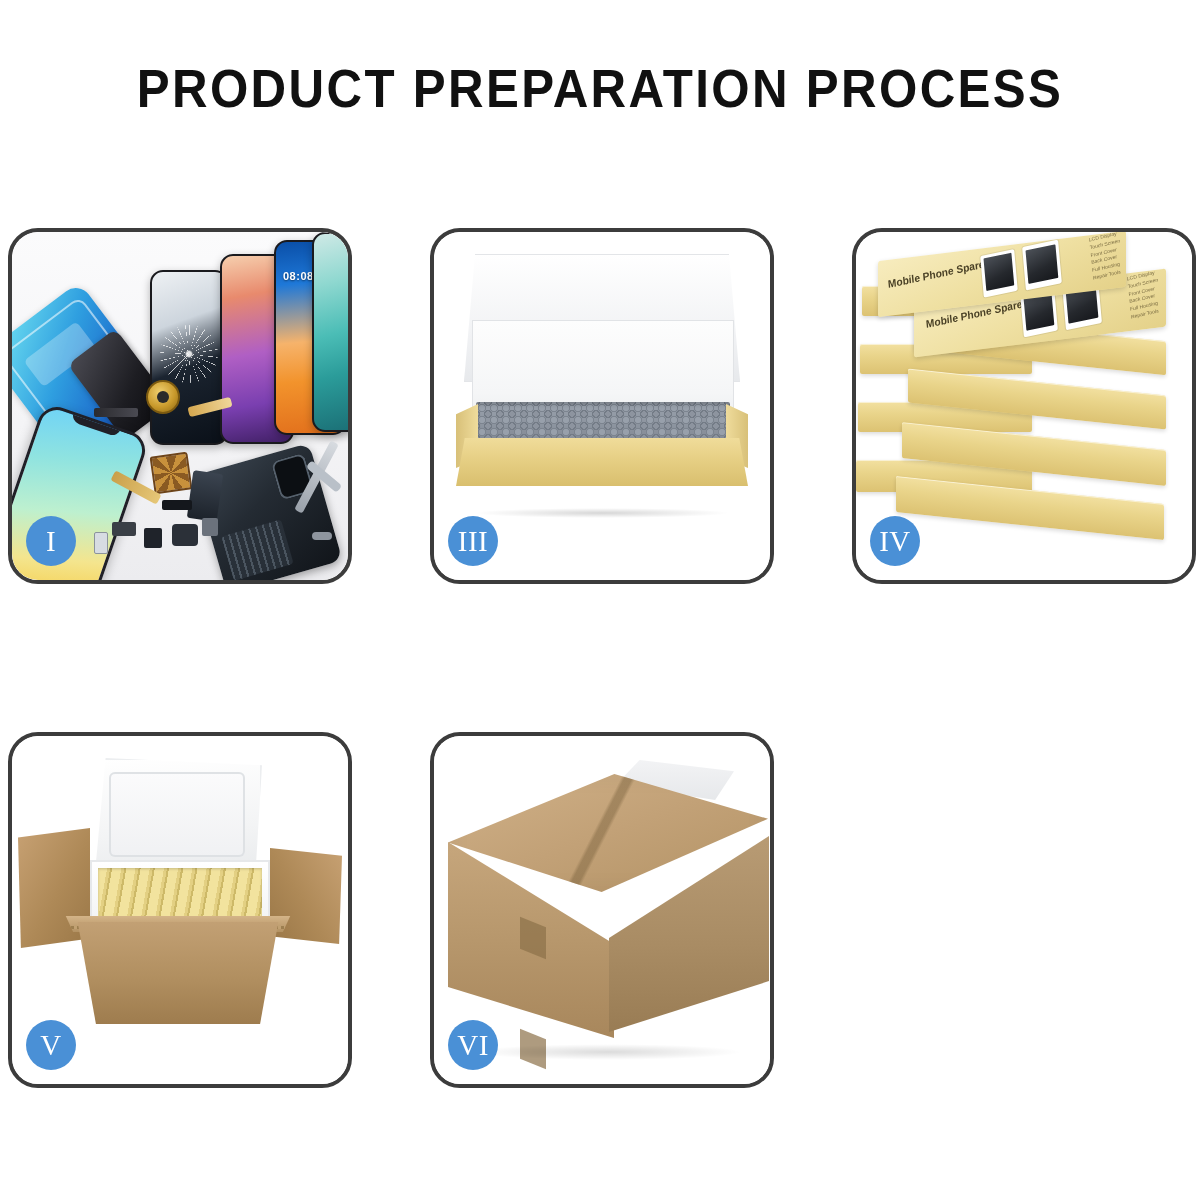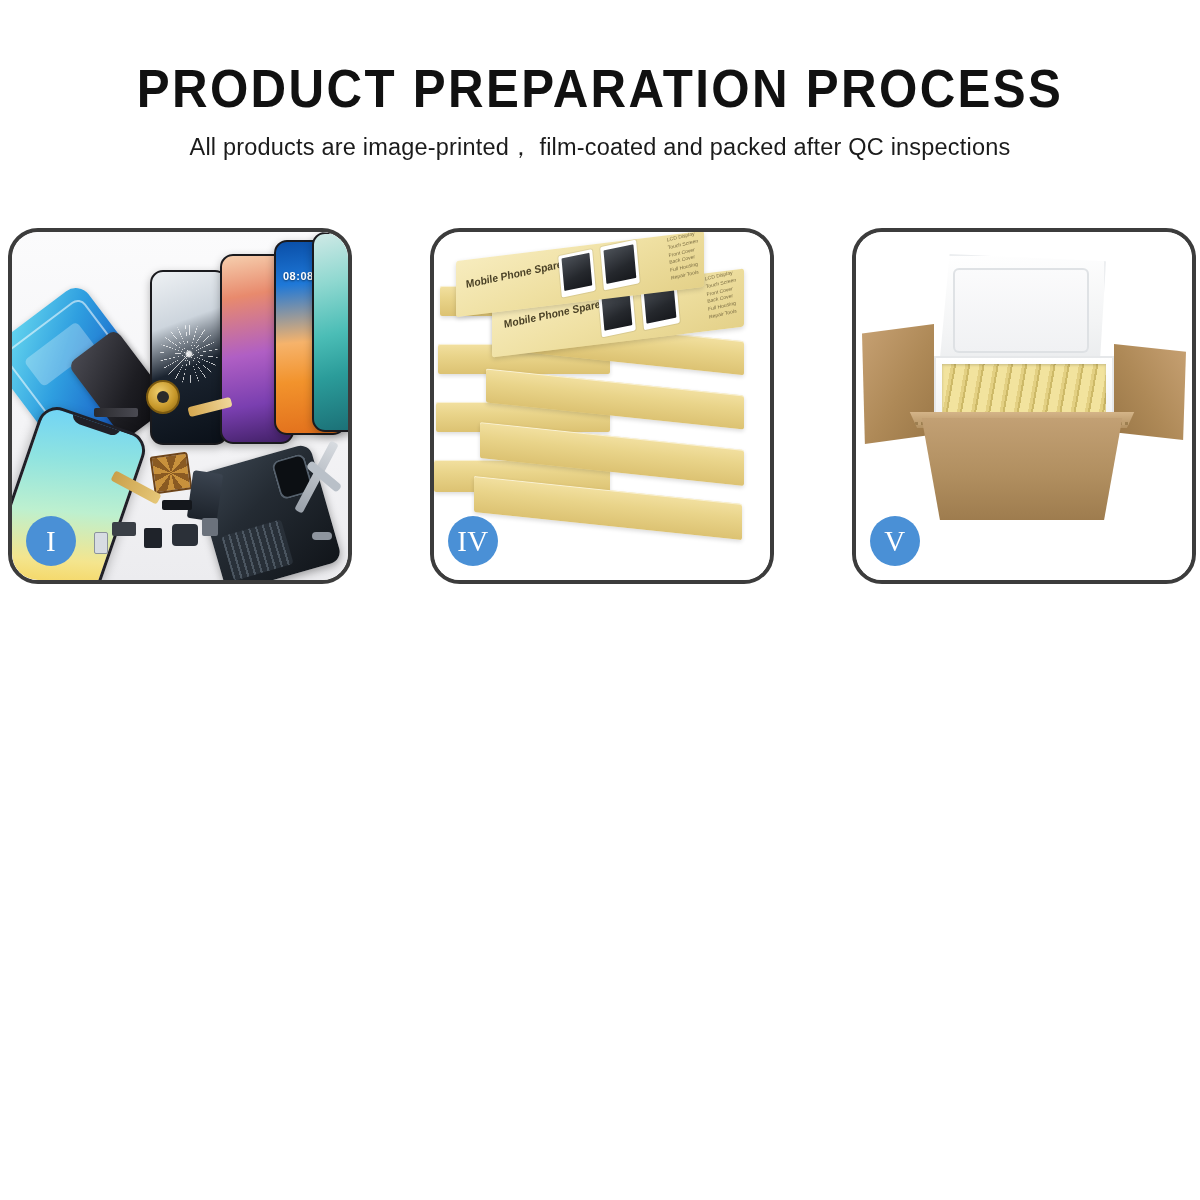--- a/index.html
+++ b/index.html
@@ -587,21 +587,20 @@
     left:40px; bottom:24px;
     width:268px; height:16px;
     background: radial-gradient(ellipse at 50% 50%, rgba(0,0,0,.14), rgba(0,0,0,0) 70%);
   }
 </style>
 </head>
 <body>
 
 <div class="header">
   <div class="page-title">PRODUCT PREPARATION PROCESS</div>
-  <div class="page-subtitle">All products are image-printed， film-coated and packed after QC inspections</div>
 </div>
 
 <div class="grid">
 
   <div class="panel">
     <div class="panel-media">
       <div class="p1-bg"></div>
       <div class="p1-screen-protector"></div>
       <div class="p1-lcd-dark"></div>
 
@@ -628,20 +627,33 @@
       <div class="p1-smallpart sp4"></div>
       <div class="p1-smallpart sp5"></div>
       <div class="p1-smallpart sp6"></div>
       <div class="p1-smallpart sp7"></div>
       <div class="p1-smallpart sp8"></div>
     </div>
     <div class="badge">I</div>
   </div>
 
 
+  <div class="panel">
+    <div class="panel-media">
+      <div class="p3-bg"></div>
+      <div class="p3-lid-back"></div>
+      <div class="p3-foam"></div>
+      <div class="p3-bubble"></div>
+      <div class="p3-tray-left"></div>
+      <div class="p3-tray-right"></div>
+      <div class="p3-tray-front"></div>
+      <div class="p3-shadow"></div>
+    </div>
+    <div class="badge">III</div>
+  </div>
 
   <div class="panel">
     <div class="panel-media">
       <div class="p4-bg"></div>
       <div class="p4-stack">
 
         <div class="p4-box" style="left:6px; top:54px; width:170px; height:30px;"></div>
         <div class="p4-box" style="left:4px; top:112px; width:172px; height:30px;"></div>
         <div class="p4-box" style="left:2px; top:170px; width:174px; height:30px;"></div>
         <div class="p4-box" style="left:0px; top:228px; width:176px; height:32px;"></div>
@@ -699,14 +711,28 @@
       <div class="p5-flap-l"></div>
       <div class="p5-flap-r"></div>
       <div class="p5-inner-foam"></div>
       <div class="p5-goldrow"></div>
       <div class="p5-carton-lip"></div>
       <div class="p5-carton-front"></div>
     </div>
     <div class="badge">V</div>
   </div>
 
+  <div class="panel">
+    <div class="panel-media">
+      <div class="p6-bg"></div>
+      <div class="p6-backedge"></div>
+      <div class="p6-top"></div>
+      <div class="p6-top-seam"></div>
+      <div class="p6-left"></div>
+      <div class="p6-right"></div>
+      <div class="p6-tape1"></div>
+      <div class="p6-tape2"></div>
+      <div class="p6-shadow"></div>
+    </div>
+    <div class="badge">VI</div>
+  </div>
 
 </div>
 
 </body></html>

